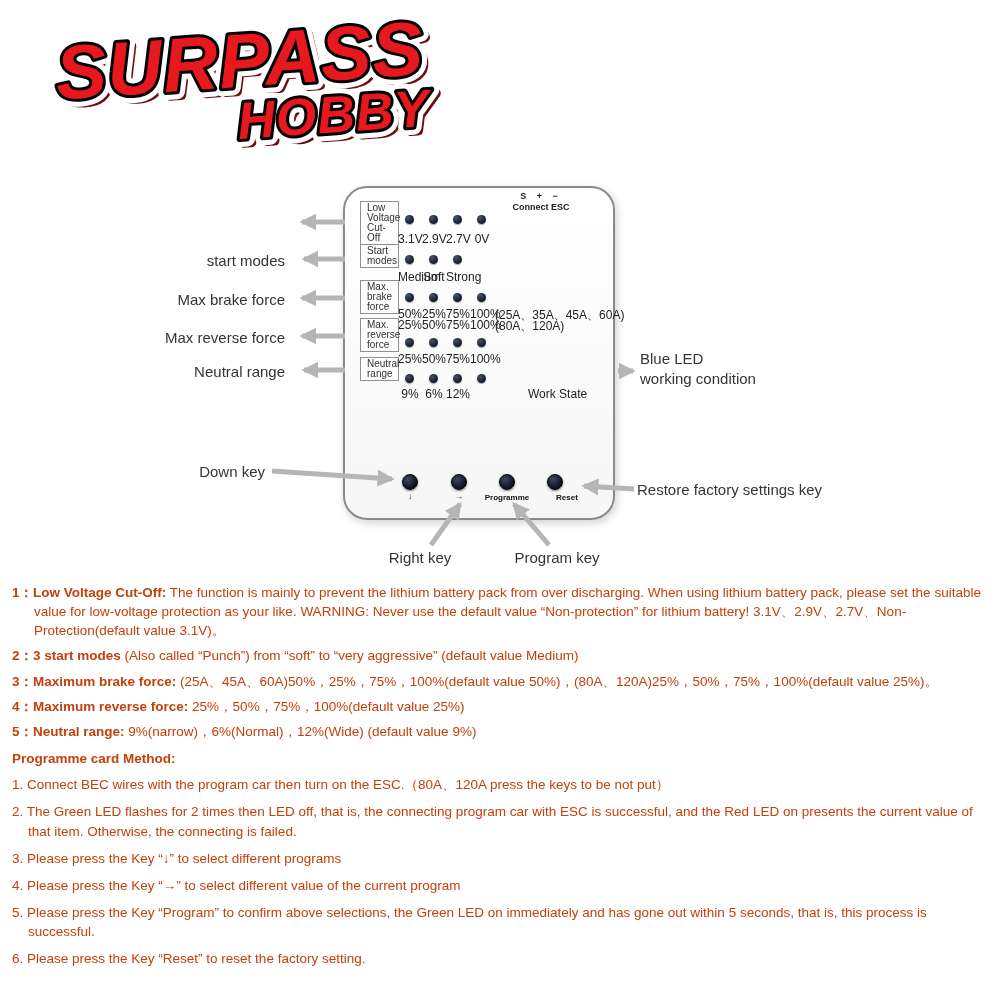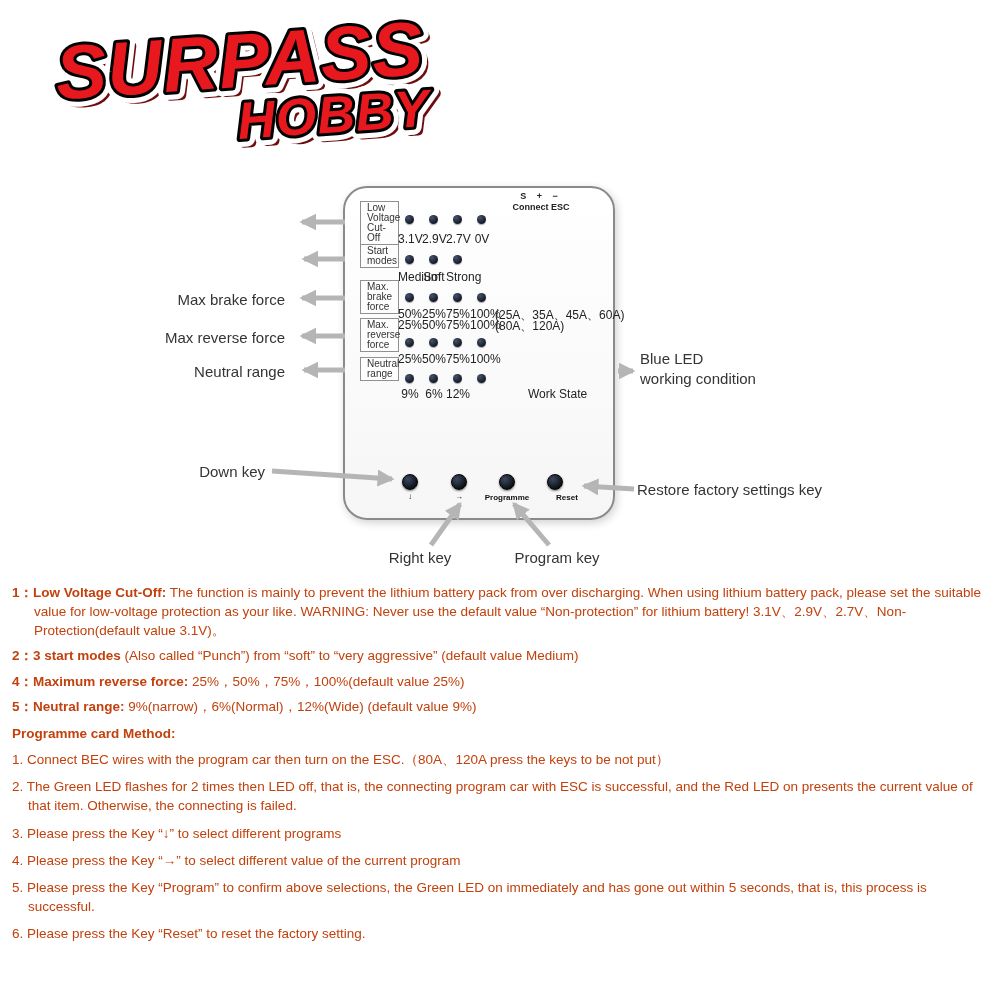--- a/index.html
+++ b/index.html
@@ -162,20 +162,21 @@
     <span class="btn" style="left:57px;top:286px"></span>
     <span class="btn" style="left:106px;top:286px"></span>
     <span class="btn" style="left:154px;top:286px"></span>
     <span class="btn" style="left:202px;top:286px"></span>
     <span class="btn-label" style="left:45px;top:304px;width:40px">↓</span>
     <span class="btn-label" style="left:94px;top:304px;width:40px">→</span>
     <span class="btn-label" style="left:134px;top:305px;width:56px">Programme</span>
     <span class="btn-label" style="left:202px;top:305px;width:40px">Reset</span>
   </div>
 
+  <div class="co co-right-align" style="left:60px;top:251px;width:225px">start modes</div>
   <div class="co co-right-align" style="left:60px;top:290px;width:225px">Max brake force</div>
   <div class="co co-right-align" style="left:60px;top:328px;width:225px">Max reverse force</div>
   <div class="co co-right-align" style="left:60px;top:362px;width:225px">Neutral range</div>
   <div class="co co-right-align" style="left:60px;top:462px;width:205px">Down key</div>
 
   <div class="co" style="left:640px;top:349px">
     <div>Blue LED</div>
     <div>working condition</div>
   </div>
   <div class="co" style="left:637px;top:480px">Restore factory settings key</div>
@@ -199,20 +200,21 @@
       <line x1="618" y1="371" x2="633" y2="371" marker-end="url(#ah)"></line>
       <line x1="634" y1="489" x2="584" y2="486" marker-end="url(#ah)"></line>
       <line x1="431" y1="545" x2="460" y2="504" marker-end="url(#ah)"></line>
       <line x1="549" y1="545" x2="514" y2="504" marker-end="url(#ah)"></line>
     </g>
   </svg>
 
   <div class="text-block">
     <p class="feat"><span class="b">1：Low Voltage Cut-Off:</span><span> The function is mainly to prevent the lithium battery pack from over discharging. When using lithium battery pack, please set the suitable value for low-voltage protection as your like. WARNING: Never use the default value “Non-protection” for lithium battery! 3.1V、2.9V、2.7V、Non-Protection(default value 3.1V)。</span></p>
     <p class="feat"><span class="b">2：3 start modes</span><span> (Also called “Punch”) from “soft” to “very aggressive” (default value Medium)</span></p>
+    <p class="feat"><span class="b">3：Maximum brake force:</span><span> (25A、45A、60A)50%，25%，75%，100%(default value 50%)，(80A、120A)25%，50%，75%，100%(default value 25%)。</span></p>
     <p class="feat"><span class="b">4：Maximum reverse force:</span><span> 25%，50%，75%，100%(default value 25%)</span></p>
     <p class="feat"><span class="b">5：Neutral range:</span><span> 9%(narrow)，6%(Normal)，12%(Wide) (default value 9%)</span></p>
 
     <p class="method-title">Programme card  Method:</p>
 
     <p class="step"><span>1.</span><span> Connect BEC wires with the program car then turn on the ESC.（80A、120A press the keys to be not put）</span></p>
     <p class="step"><span>2.</span><span> The Green LED flashes for 2 times then LED off, that is, the connecting program car with ESC is successful, and the Red LED on presents the current value of that item. Otherwise, the connecting is failed.</span></p>
     <p class="step"><span>3.</span><span> Please press the Key “↓” to select different programs</span></p>
     <p class="step"><span>4.</span><span> Please press the Key “→” to select different value of the current program</span></p>
     <p class="step"><span>5.</span><span> Please press the Key “Program” to confirm above selections, the Green LED on immediately and has gone out within 5 seconds, that is, this process is successful.</span></p>

